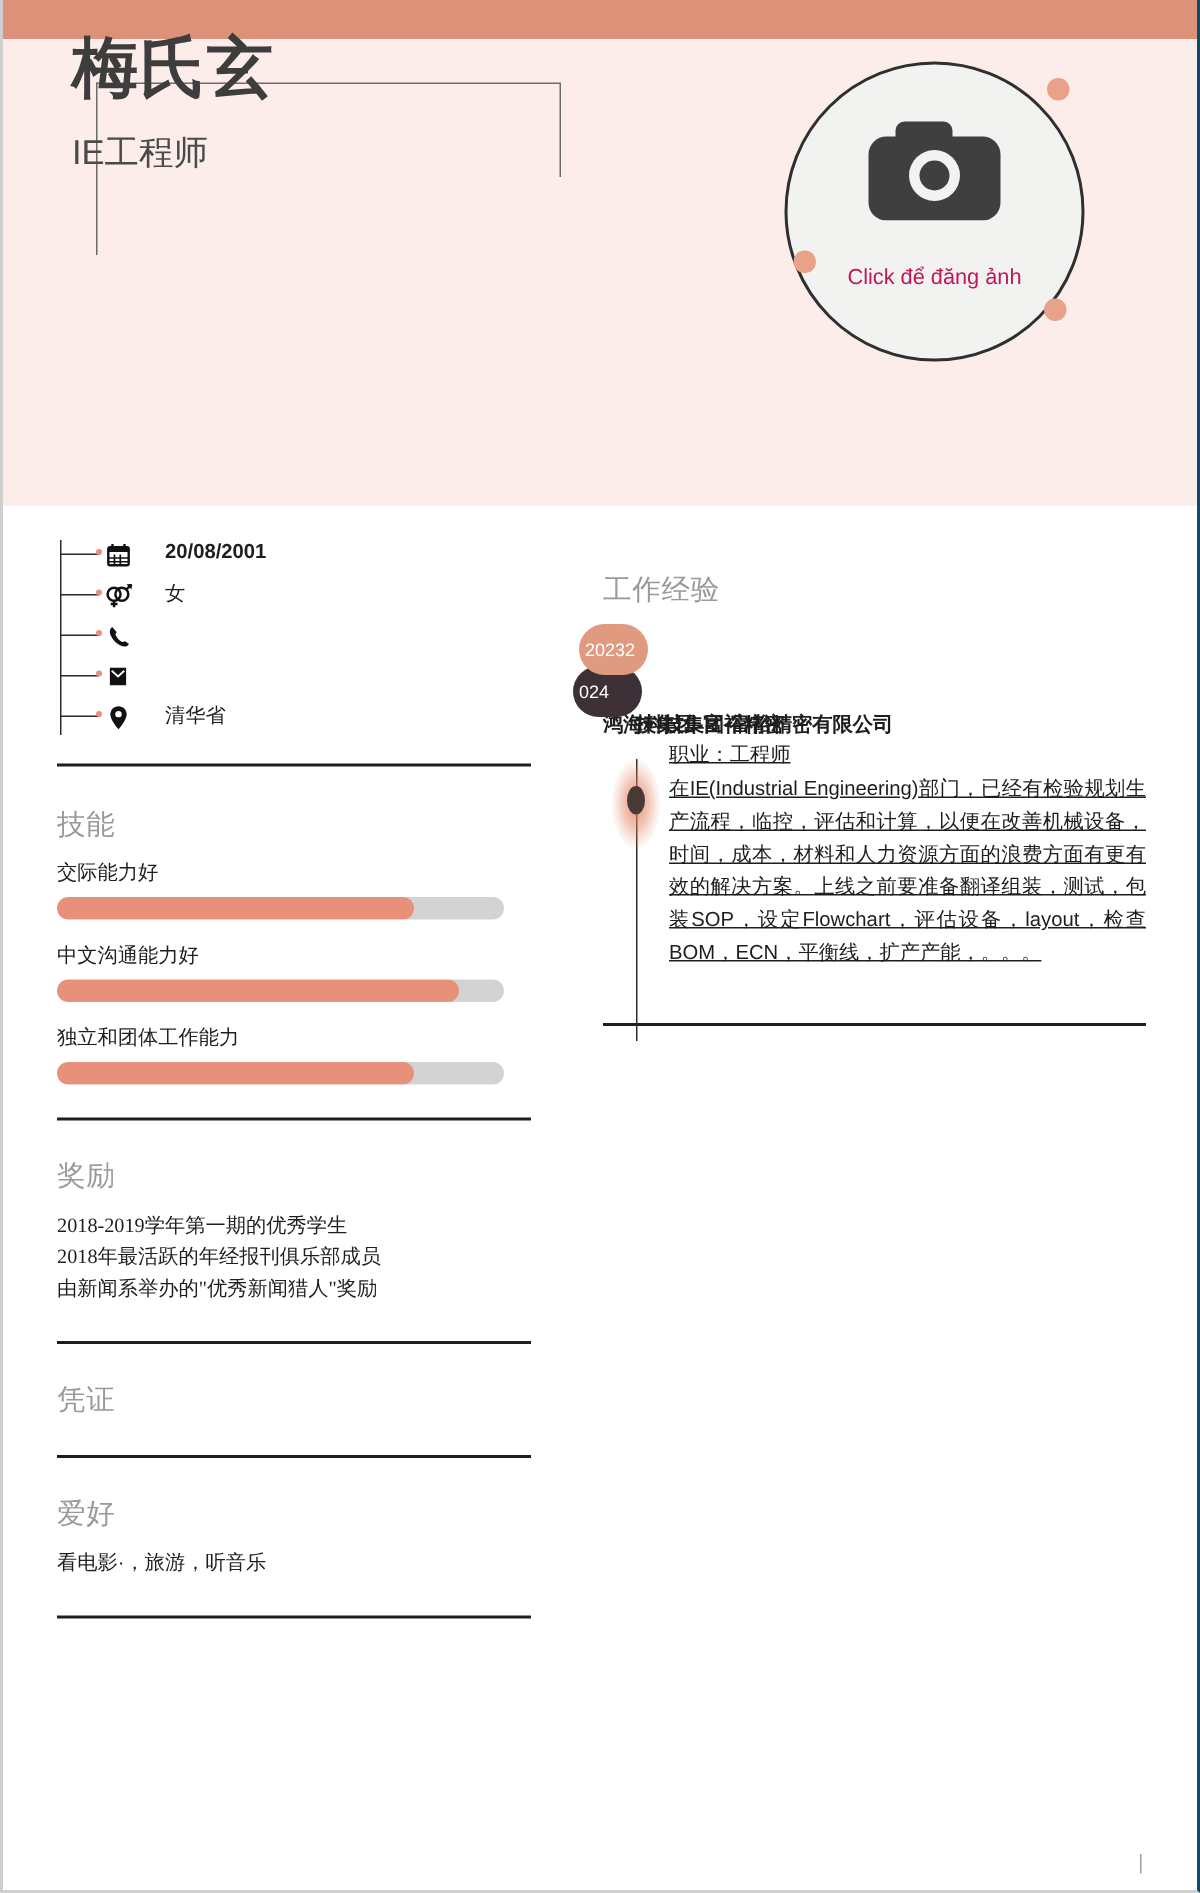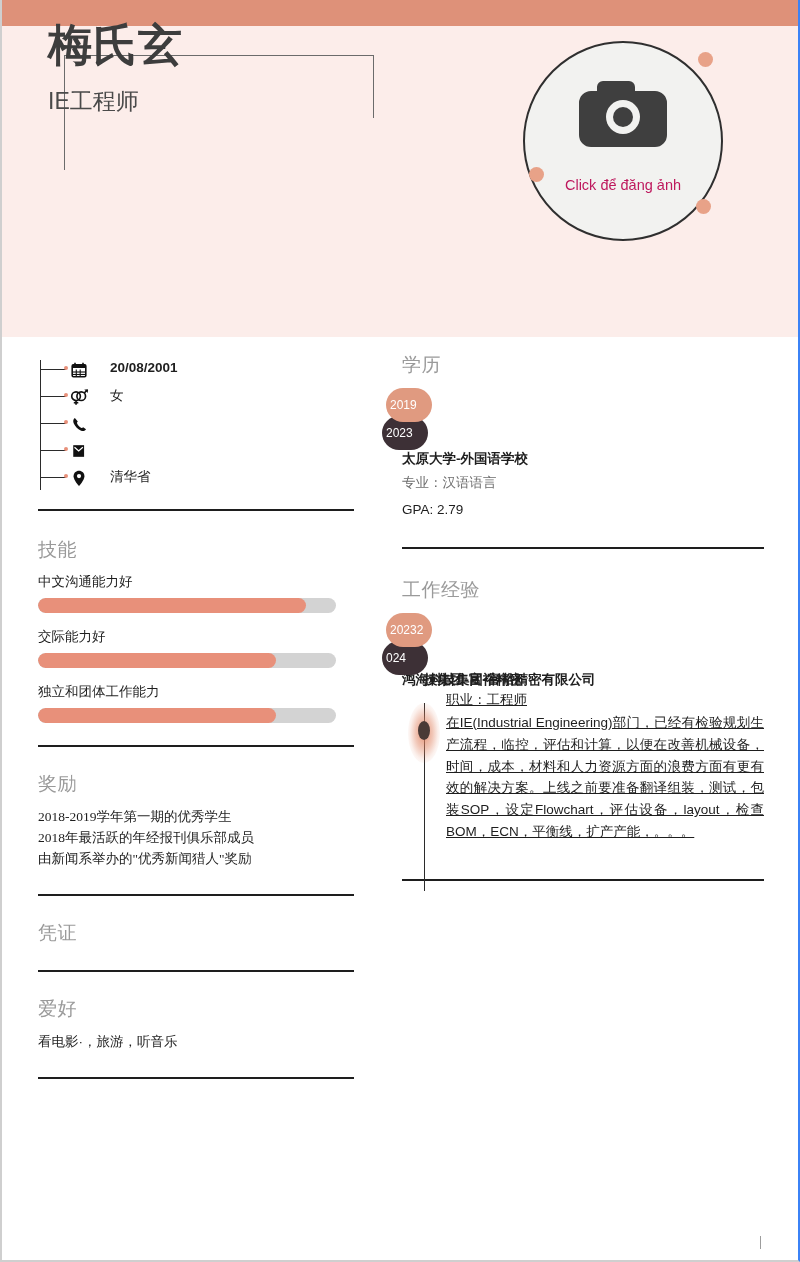--- a/index.html
+++ b/index.html
@@ -9,21 +9,21 @@
     font-family:"Liberation Sans","DejaVu Sans",sans-serif;
     color:#2b2b2b;
     overflow:hidden;
   }
   .page{
     position:relative;
     width:800px;height:1262px;
     background:#ffffff;
     box-sizing:border-box;
     border-left:2px solid #cfcfcf;
-    border-right:2px solid #3b82f6;
+    border-right:2px solid #0c4a6e;
     border-bottom:2px solid #cfcfcf;
     overflow:hidden;
   }
 
   
   .topbar{
     position:absolute;left:0;top:0;width:800px;height:26px;
     background:#de9179;
   }
   .headerband{
@@ -292,30 +292,30 @@
           <span class="ptext norm">清华省</span>
         </div>
       </div>
       <div class="divider" style="margin-top:18px;"></div>
     </div>
 
     <div class="block" style="margin-top:26px;">
       <div class="sechead">技能</div>
 
       <div class="skill">
+        <div class="skilllabel">交际能力好</div>
+        <div class="bartrack">
+          <div class="barfill" id="skill0" style="width: 80%;"></div>
+        </div>
+      </div>
+
+      <div class="skill">
         <div class="skilllabel">中文沟通能力好</div>
         <div class="bartrack">
           <div class="barfill" id="skill1" style="width: 90%;"></div>
-        </div>
-      </div>
-
-      <div class="skill">
-        <div class="skilllabel">交际能力好</div>
-        <div class="bartrack">
-          <div class="barfill" id="skill0" style="width: 80%;"></div>
         </div>
       </div>
 
       <div class="skill">
         <div class="skilllabel">独立和团体工作能力</div>
         <div class="bartrack">
           <div class="barfill" id="skill2" style="width: 80%;"></div>
         </div>
       </div>
 
@@ -338,33 +338,20 @@
     <div class="block" style="margin-top:24px;">
       <div class="sechead">爱好</div>
       <div class="linetext">看电影·，旅游，听音乐</div>
       <div class="divider" style="margin-top:24px;"></div>
     </div>
 
   </div>
 
   <div class="rightcol">
 
-    <div class="block">
-      <div class="sechead">学历</div>
-      <div class="entry">
-        <div class="pills">
-          <div class="pill pill-start">2019</div>
-          <div class="pill pill-end">2023</div>
-        </div>
-        <div class="entry-title">太原大学-外国语学校</div>
-        <div class="entry-sub">专业：汉语语言</div>
-        <div class="entry-gpa">GPA: 2.79</div>
-      </div>
-      <div class="divider" style="margin-top:30px;"></div>
-    </div>
 
     <div class="block" style="margin-top:28px;">
       <div class="sechead">工作经验</div>
       <div class="entry">
         <div class="pills" style="height:58px;">
           <div class="pill pill-start">20232</div>
           <div class="pill pill-end">024</div>
         </div>
         <div class="entry-title">鸿海科技集团-富裕精密有限公司<span class="overlay-title">技集团-富裕精密</span></div>
         <div style="position:relative;">

